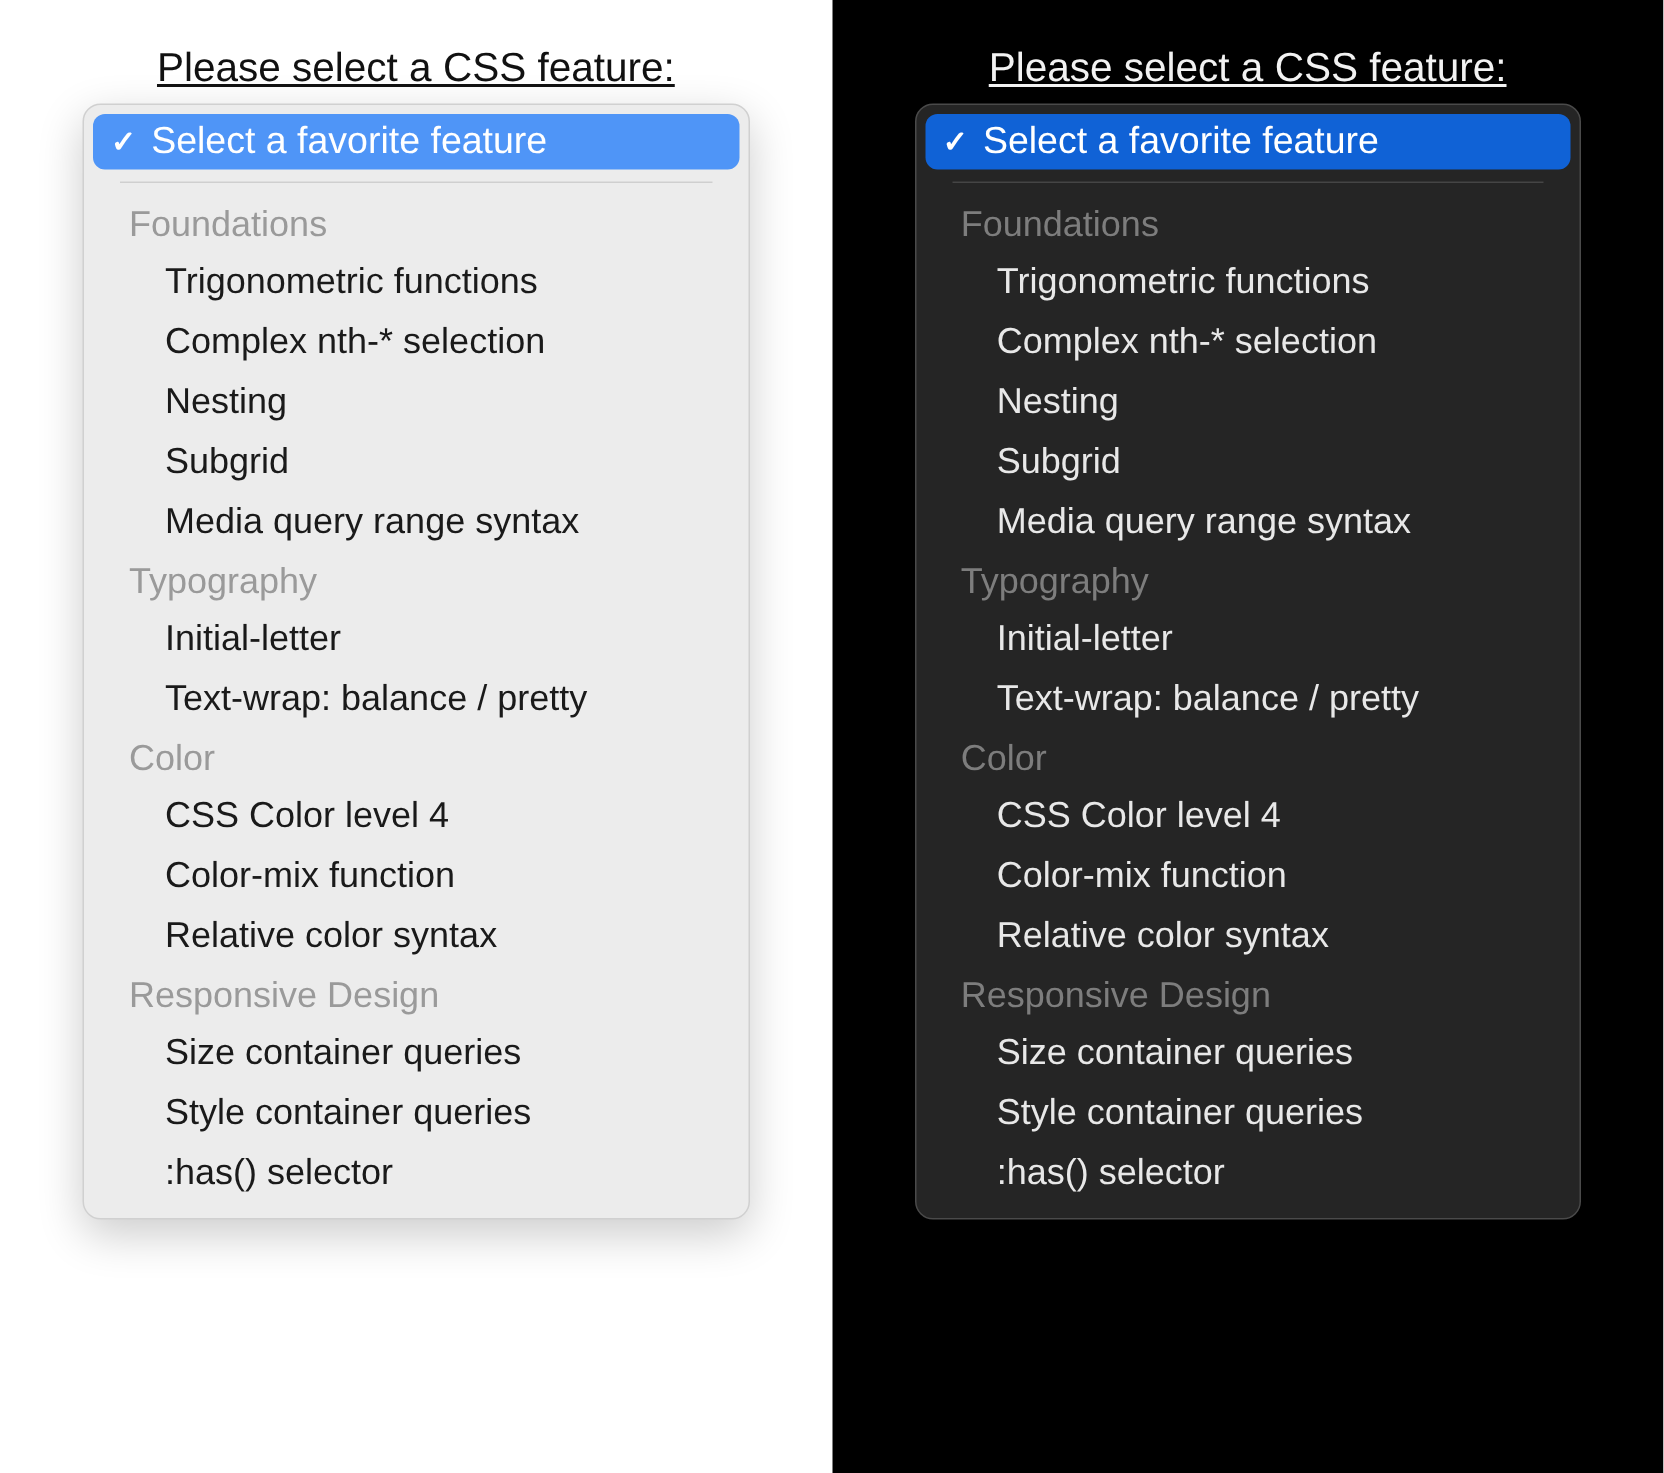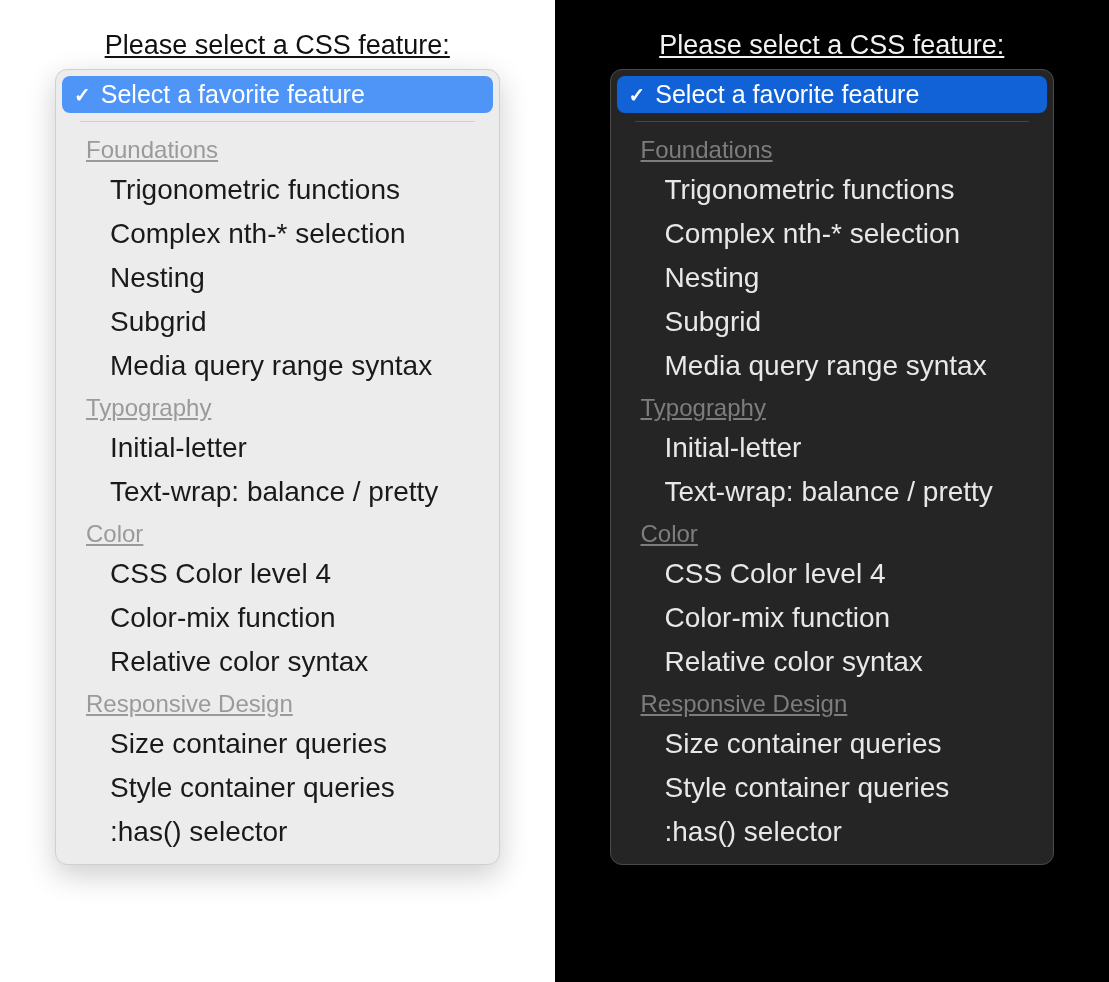--- a/index.html
+++ b/index.html
@@ -64,27 +64,26 @@
     .divider {
       height: 1px;
       margin: 0 18px 8px 18px;
     }
     .light .divider { background: #cfcfcf; }
     .dark  .divider { background: #454545; }
 
     .group-label {
       font-size: 24px;
       padding: 6px 0 4px 24px;
-      text-decoration: underline;
     }
     .light .group-label { color: #9a9a9a; }
     .dark  .group-label { color: #7d7d7d; }
 
     .option {
-      font-size: 28px;
+      font-size: 24px;
       padding: 6px 0 6px 48px;
       cursor: default;
     }
     .light .option { color: #1a1a1a; }
     .dark  .option { color: #e8e8e8; }
   </style>
 </head>
 <body>
 
 <div class="pane light">

